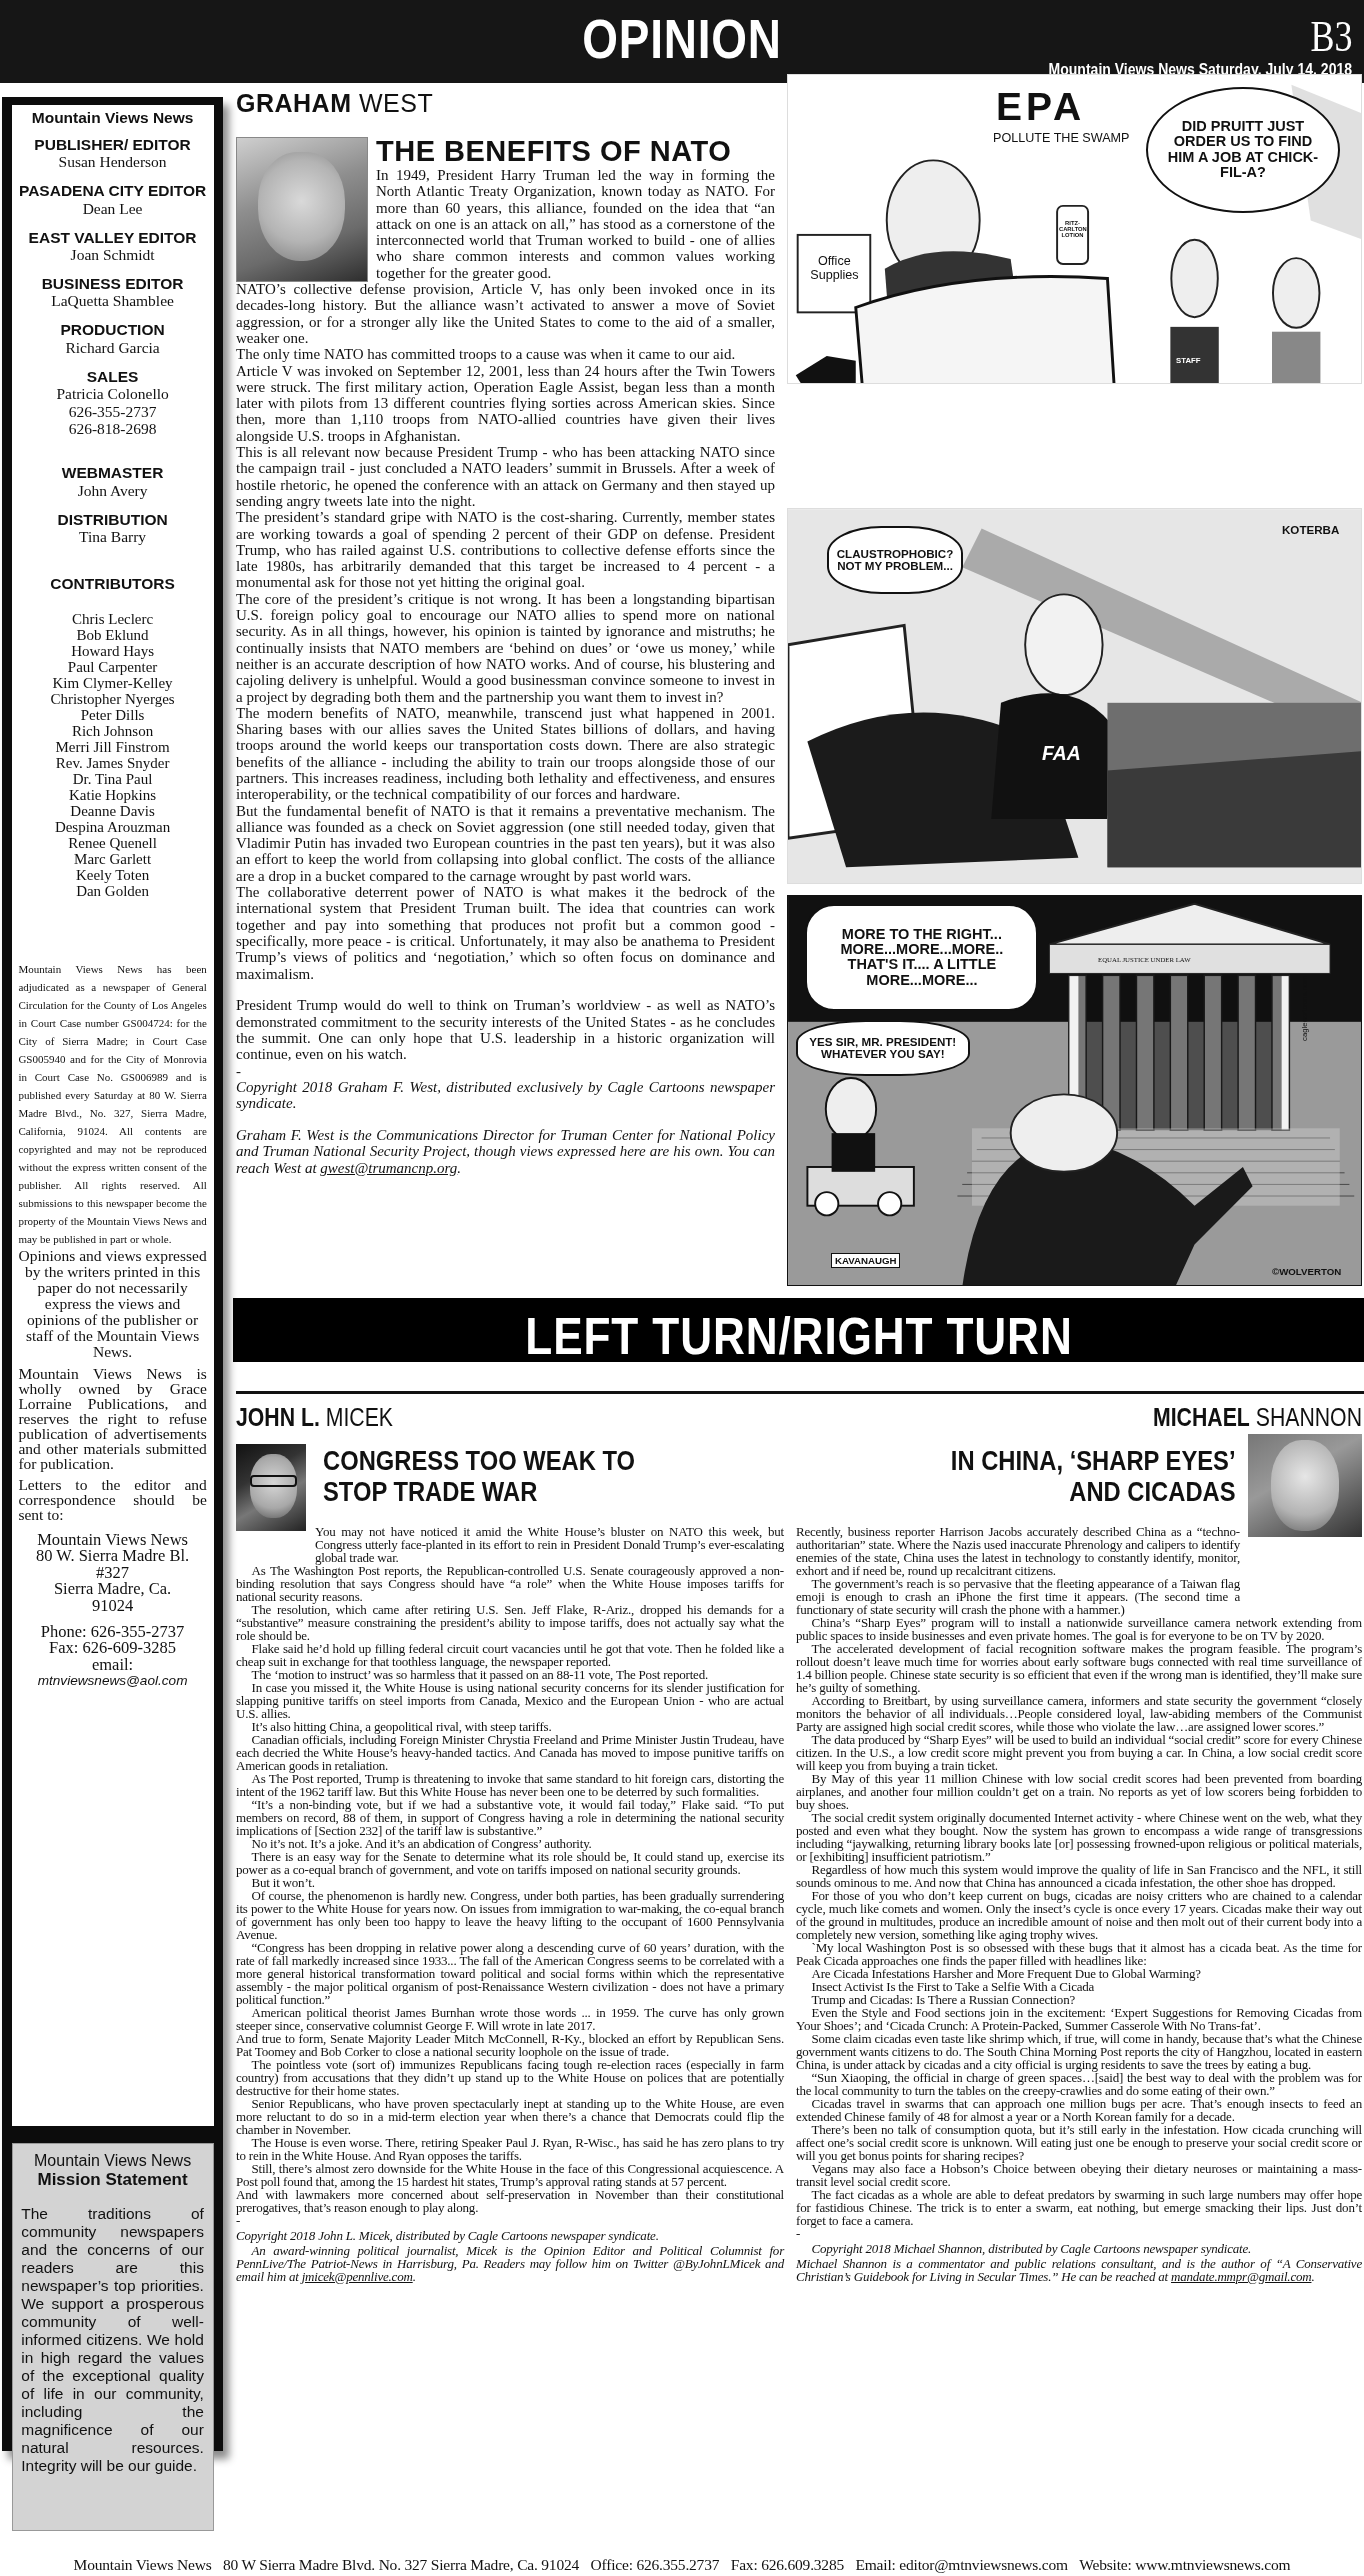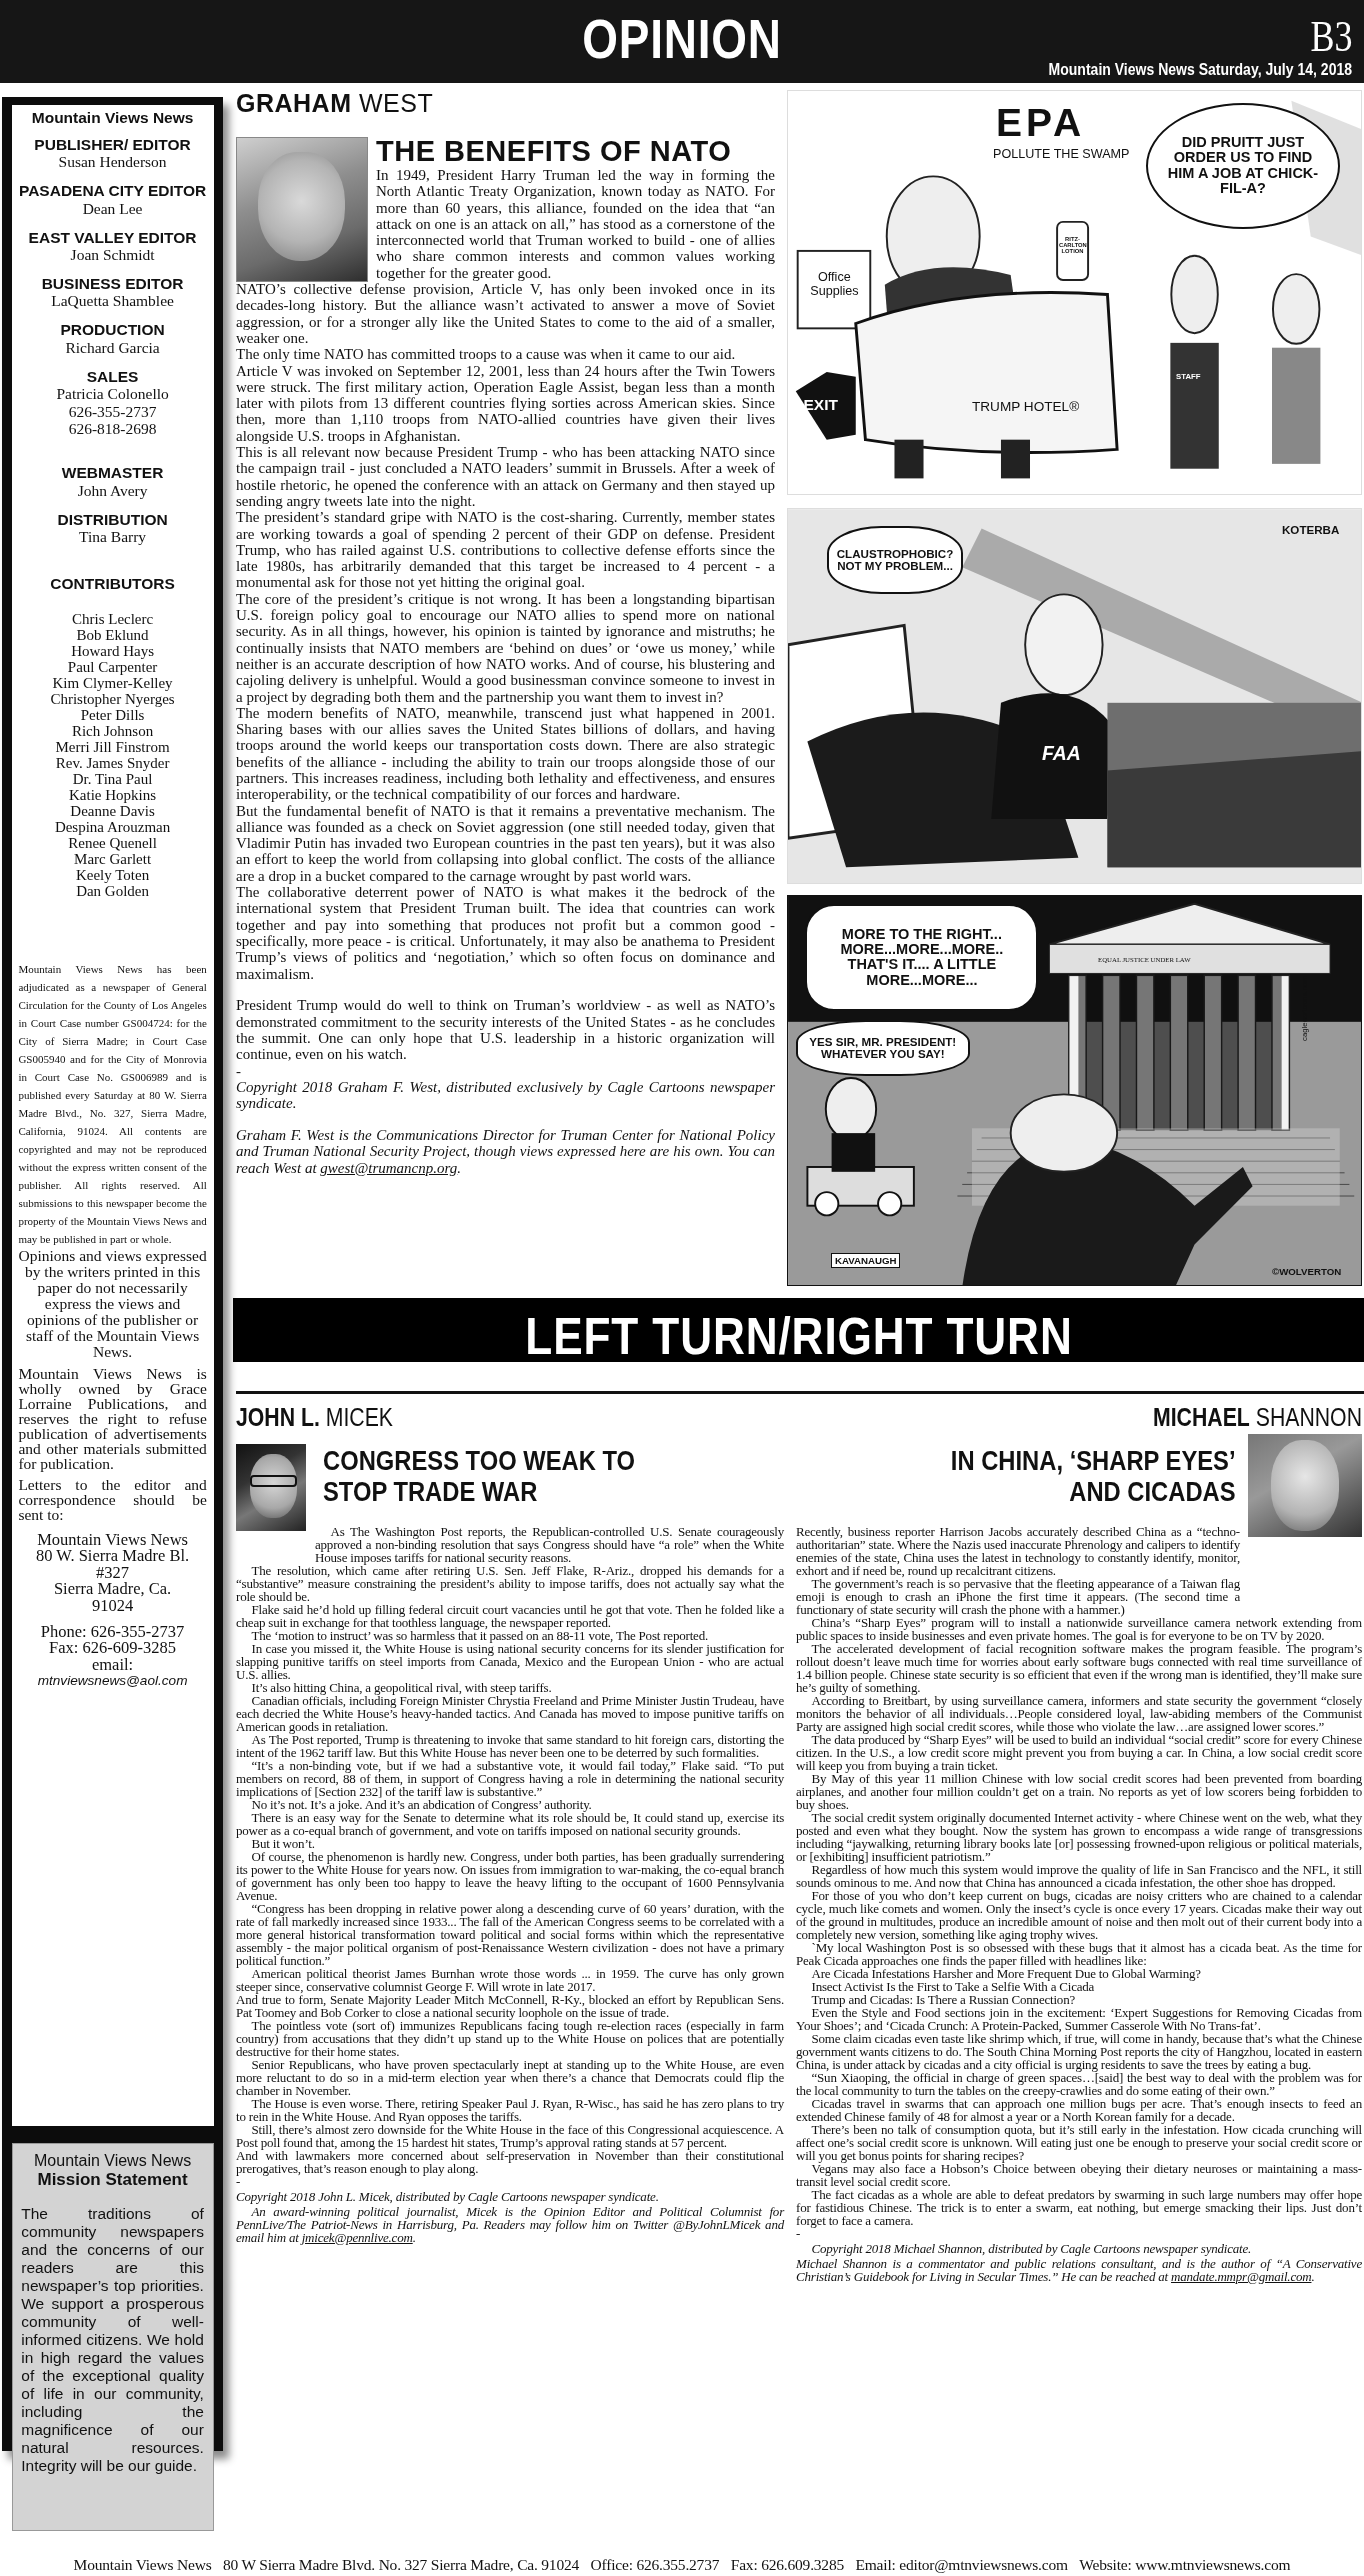--- a/index.html
+++ b/index.html
@@ -183,21 +183,21 @@
     <p>The modern benefits of NATO, meanwhile, transcend just what happened in 2001. Sharing bases with our allies saves the United States billions of dollars, and having troops around the world keeps our transportation costs down. There are also strategic benefits of the alliance - including the ability to train our troops alongside those of our partners. This increases readiness, including both lethality and effectiveness, and ensures interoperability, or the technical compatibility of our forces and hardware.</p>
     <p>But the fundamental benefit of NATO is that it remains a preventative mechanism. The alliance was founded as a check on Soviet aggression (one still needed today, given that Vladimir Putin has invaded two European countries in the past ten years), but it was also an effort to keep the world from collapsing into global conflict. The costs of the alliance are a drop in a bucket compared to the carnage wrought by past world wars.</p>
     <p>The collaborative deterrent power of NATO is what makes it the bedrock of the international system that President Truman built. The idea that countries can work together and pay into something that produces not profit but a common good - specifically, more peace - is critical. Unfortunately, it may also be anathema to President Trump’s views of politics and ‘negotiation,’ which so often focus on dominance and maximalism.</p>
     <p class="spaced">President Trump would do well to think on Truman’s worldview - as well as NATO’s demonstrated commitment to the security interests of the United States - as he concludes the summit. One can only hope that U.S. leadership in a historic organization will continue, even on his watch.</p>
     <p>-</p>
     <p class="italic">Copyright 2018 Graham F. West, distributed exclusively by Cagle Cartoons newspaper syndicate.</p>
     <p class="italic spaced"><span>Graham F. West is the Communications Director for Truman Center for National Policy and Truman National Security Project, though views expressed here are his own. You can reach West at </span><span class="u">gwest@trumancnp.org</span><span>.</span></p>
   </div>
 </article>
 
-<figure class="cartoon" style="top:90px; height:405px;">
+<figure class="cartoon" style="top:74px; height:310px;">
   <svg width="575" height="405" viewBox="0 0 594 418">
     <rect width="594" height="418" fill="#fff"></rect>
     <path d="M520 10 L594 40 L594 170 L540 150 Z" fill="#ccc" opacity="0.6"></path>
 
     <rect x="10" y="165" width="75" height="80" fill="#fff" stroke="#222" stroke-width="2"></rect>
 
     <ellipse cx="150" cy="150" rx="48" ry="62" fill="#eee" stroke="#222" stroke-width="2"></ellipse>
     <path d="M100 200 Q150 170 230 190 L250 330 L110 330 Z" fill="#333"></path>
 
     <path d="M70 240 Q180 200 330 210 L340 370 Q200 380 80 360 Z" fill="#f5f5f5" stroke="#111" stroke-width="3"></path>
@@ -293,20 +293,21 @@
   <div class="photo">
       <div class="face"></div>
       <div class="glasses"></div>
     </div>
   <h2 class="col-head">
       <div>CONGRESS TOO WEAK TO</div>
       <div>STOP TRADE WAR</div>
     </h2>
   <div class="col-body">
     <div class="float-l"></div>
+    <p class="noind">You may not have noticed it amid the White House’s bluster on NATO this week, but Congress utterly face-planted in its effort to rein in President Donald Trump’s ever-escalating global trade war.</p>
     <p>As The Washington Post reports, the Republican-controlled U.S. Senate courageously approved a non-binding resolution that says Congress should have “a role” when the White House imposes tariffs for national security reasons.</p>
     <p>The resolution, which came after retiring U.S. Sen. Jeff Flake, R-Ariz., dropped his demands for a “substantive” measure constraining the president’s ability to impose tariffs, does not actually say what the role should be.</p>
     <p>Flake said he’d hold up filling federal circuit court vacancies until he got that vote. Then he folded like a cheap suit in exchange for that toothless language, the newspaper reported.</p>
     <p>The ‘motion to instruct’ was so harmless that it passed on an 88-11 vote, The Post reported.</p>
     <p>In case you missed it, the White House is using national security concerns for its slender justification for slapping punitive tariffs on steel imports from Canada, Mexico and the European Union - who are actual U.S. allies.</p>
     <p>It’s also hitting China, a geopolitical rival, with steep tariffs.</p>
     <p>Canadian officials, including Foreign Minister Chrystia Freeland and Prime Minister Justin Trudeau, have each decried the White House’s heavy-handed tactics. And Canada has moved to impose punitive tariffs on American goods in retaliation.</p>
     <p>As The Post reported, Trump is threatening to invoke that same standard to hit foreign cars, distorting the intent of the 1962 tariff law. But this White House has never been one to be deterred by such formalities.</p>
     <p>“It’s a non-binding vote, but if we had a substantive vote, it would fail today,” Flake said. “To put members on record, 88 of them, in support of Congress having a role in determining the national security implications of [Section 232] of the tariff law is substantive.”</p>
     <p>No it’s not. It’s a joke. And it’s an abdication of Congress’ authority.</p>

